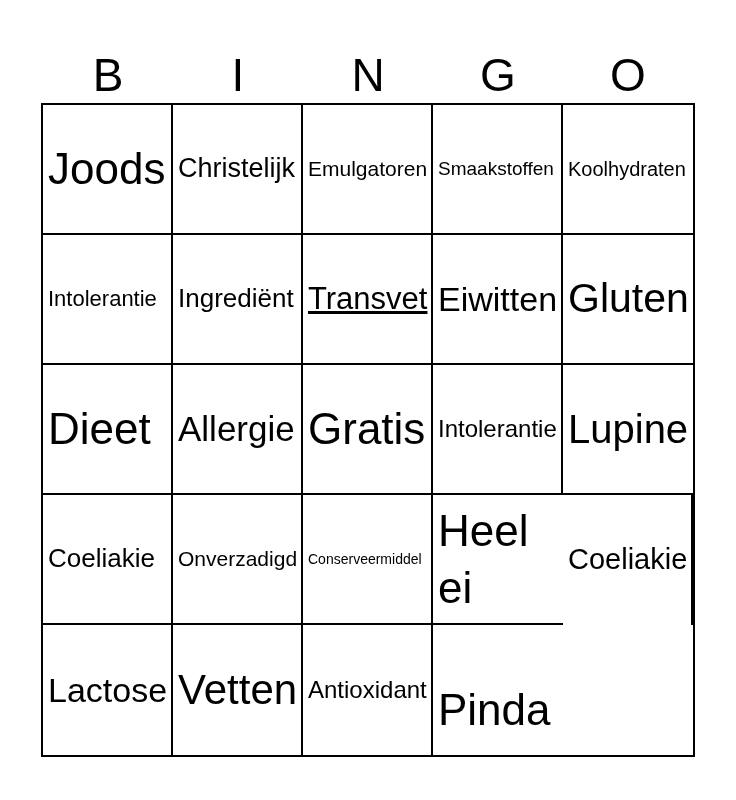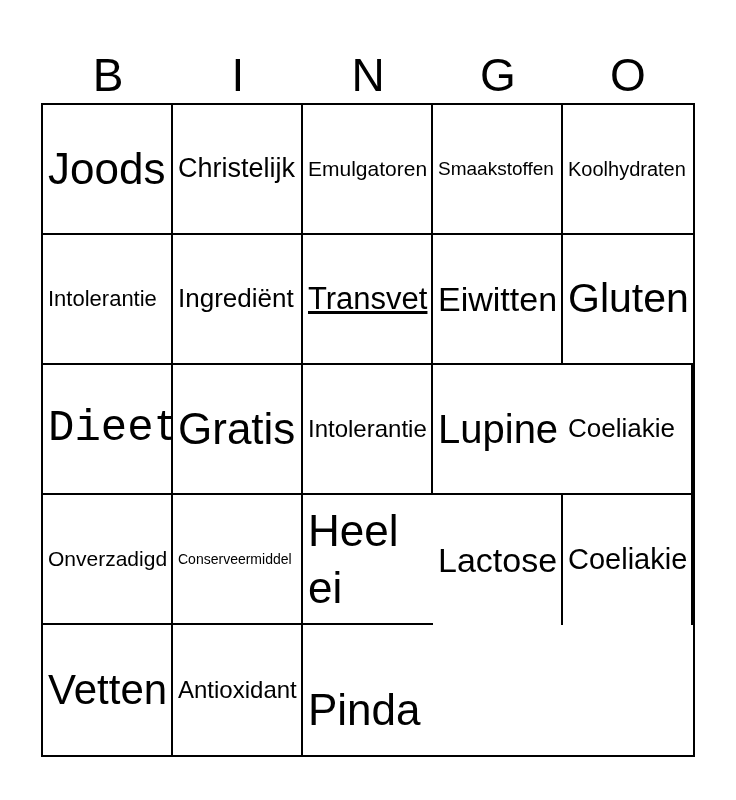--- a/index.html
+++ b/index.html
@@ -111,21 +111,24 @@
         <span class="cell-text" style="font-size: 31px; text-decoration: underline;">Transvet</span>
       </div>
     <div class="bingo-cell">
         <span class="cell-text" style="font-size: 34px;">Eiwitten</span>
       </div>
     <div class="bingo-cell last-col">
         <span class="cell-text" style="font-size: 41px;">Gluten</span>
       </div>
 
     <div class="bingo-cell">
-        <span class="cell-text" style="font-size: 44px; font-family: Liberation Mono, monospace;">Dieet</span>
+        <span class="cell-text" style="font-size: 44px;">Dieet</span>
+      </div>
+    <div class="bingo-cell">
+        <span class="cell-text" style="font-size: 35px;">Allergie</span>
       </div>
     <div class="bingo-cell">
         <span class="cell-text" style="font-size: 44px;">Gratis</span>
       </div>
     <div class="bingo-cell">
         <span class="cell-text" style="font-size: 24px;">Intolerantie</span>
       </div>
     <div class="bingo-cell last-col">
         <span class="cell-text" style="font-size: 40px;">Lupine</span>
       </div>
@@ -137,24 +140,24 @@
         <span class="cell-text" style="font-size: 21px;">Onverzadigd</span>
       </div>
     <div class="bingo-cell">
         <span class="cell-text" style="font-size: 14px;">Conserveermiddel</span>
       </div>
     <div class="bingo-cell last-col">
         <span class="cell-text" style="font-size: 44px;">Heel ei</span>
       </div>
 
     <div class="bingo-cell last-row">
-        <span class="cell-text" style="font-size: 34px;">Lactose</span>
+        <span class="cell-text" style="font-size: 29px;">Coeliakie</span>
       </div>
     <div class="bingo-cell last-row">
-        <span class="cell-text" style="font-size: 29px;">Coeliakie</span>
+        <span class="cell-text" style="font-size: 34px;">Lactose</span>
       </div>
     <div class="bingo-cell last-row">
         <span class="cell-text" style="font-size: 42px;">Vetten</span>
       </div>
     <div class="bingo-cell last-row">
         <span class="cell-text" style="font-size: 24px;">Antioxidant</span>
       </div>
     <div class="bingo-cell last-col last-row">
         <span class="cell-text" style="font-size: 44px; margin-top: 39px;">Pinda</span>
       </div>

